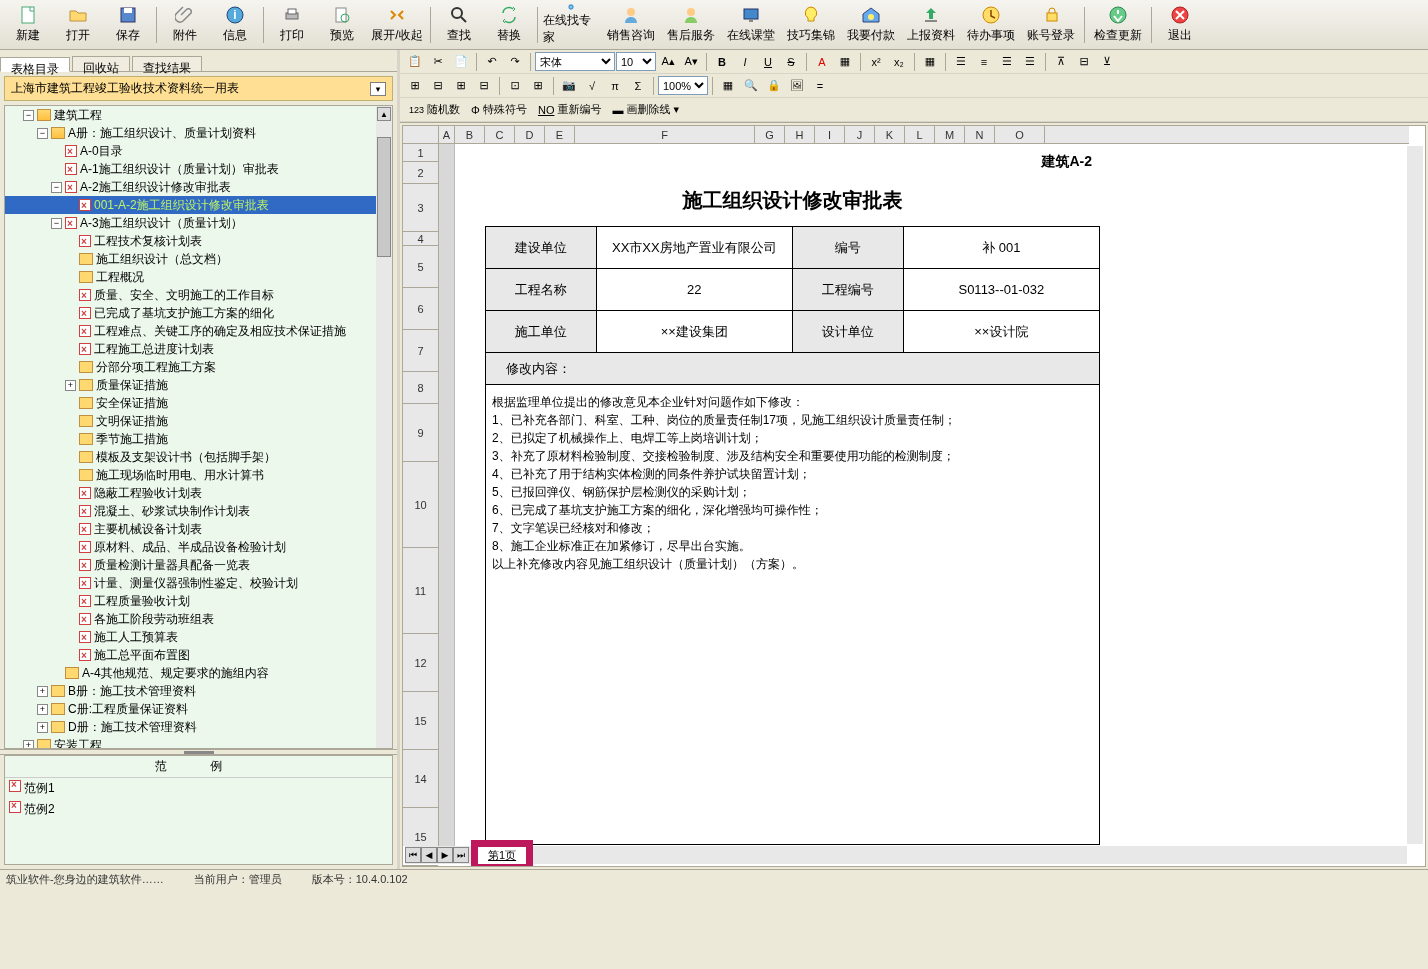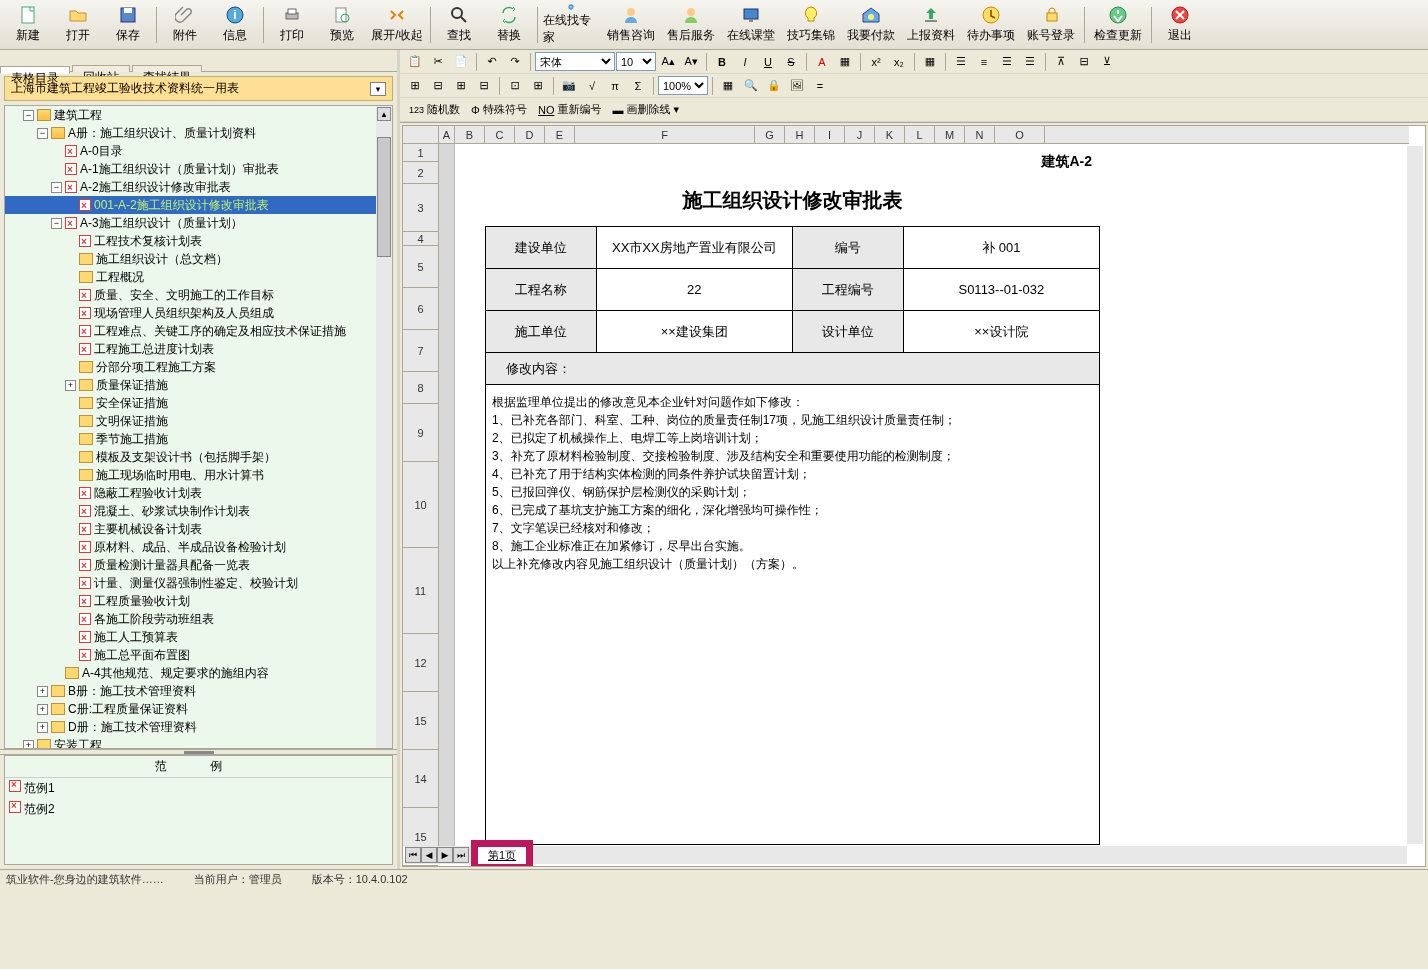--- a/index.html
+++ b/index.html
@@ -11,21 +11,21 @@
 .tb-btn .ic { width: 20px; height: 20px; margin-bottom: 2px; }
 .tb-sep { width: 1px; height: 36px; background: #aca899; margin: 0 2px; }
 .tb-btn.wide { width: 58px; }
 
 
 .workspace { display: flex; height: 819px; }
 
 
 .left-panel { width: 400px; border-right: 3px solid #d8d4c8; display: flex; flex-direction: column; background: #ece9d8; }
 .tabs { display: flex; border-bottom: 1px solid #aca899; background: #ece9d8; height: 22px; }
-.tab { padding: 3px 10px; border: 1px solid #aca899; border-bottom: none; background: #f0ede0; margin-right: 2px; margin-top: 15px; font-size: 12px; cursor: pointer; }
+.tab { padding: 3px 10px; border: 1px solid #aca899; border-bottom: none; background: #f0ede0; margin-right: 2px; margin-top: 6px; font-size: 12px; cursor: pointer; }
 .tab.active { background: #fff; border-bottom: 1px solid #fff; position: relative; top: 1px; }
 
 .panel-header { background: #ffdf94; border: 1px solid #c0b070; padding: 3px 6px; margin: 4px; display: flex; align-items: center; justify-content: space-between; text-align: right; }
 .dropdown-arrow { width: 16px; height: 14px; background: #fff; border: 1px solid #7f7f7f; display: flex; align-items: center; justify-content: center; font-size: 9px; }
 
 .tree { flex: 1; background: #edf8ed; border: 1px solid #aca899; margin: 0 4px; overflow-y: auto; overflow-x: hidden; font-size: 12px; position: relative; }
 .tree-scroll { position: absolute; right: 0; top: 0; width: 16px; height: 100%; background: #e8e8e8; }
 .tree-scroll-thumb { background: #c8c8c8; border: 1px solid #888; height: 120px; width: 14px; margin: 16px 1px 0; }
 .tree-scroll-arrow { width: 14px; height: 14px; background: #ddd; border: 1px solid #888; margin: 1px; display: flex; align-items: center; justify-content: center; font-size: 8px; }
 
@@ -308,21 +308,21 @@
           <span>工程概况</span>
         </div>
       <div class="tree-node indent4">
           <span class="tree-spacer"></span>
           <span class="doc-ic"></span>
           <span>质量、安全、文明施工的工作目标</span>
         </div>
       <div class="tree-node indent4">
           <span class="tree-spacer"></span>
           <span class="doc-ic"></span>
-          <span>现场管理人员组织架构及人员组成</span>
+          <span>已完成了基坑支护施工方案的细化</span>
         </div>
       <div class="tree-node indent4">
           <span class="tree-spacer"></span>
           <span class="doc-ic"></span>
           <span>工程难点、关键工序的确定及相应技术保证措施</span>
         </div>
       <div class="tree-node indent4">
           <span class="tree-spacer"></span>
           <span class="doc-ic"></span>
           <span>工程施工总进度计划表</span>

